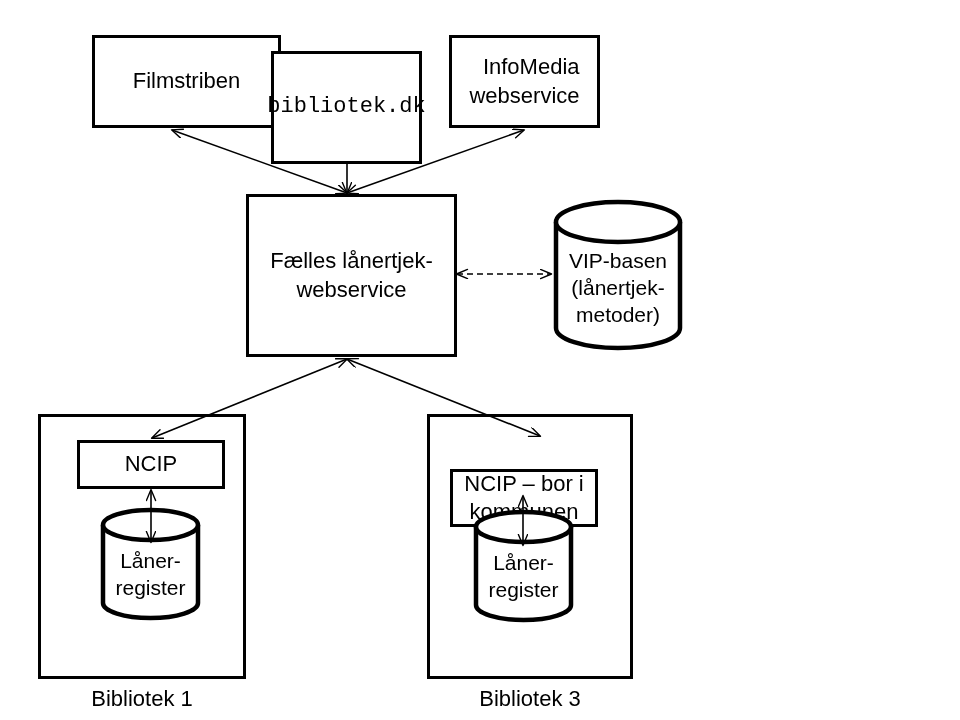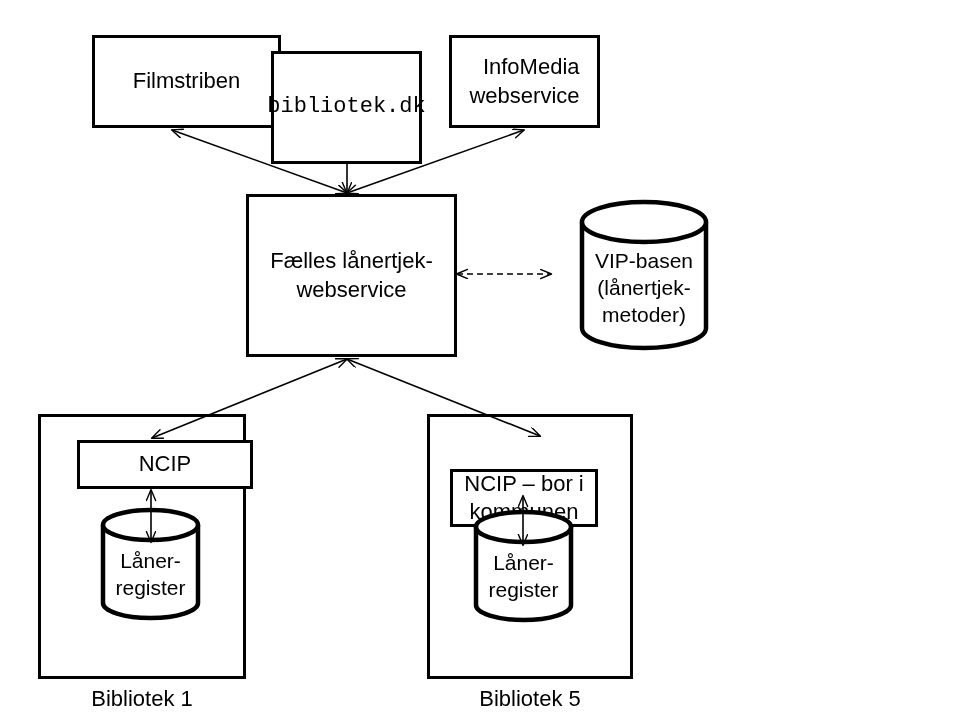--- a/index.html
+++ b/index.html
@@ -132,33 +132,33 @@
   <div class="node fs-22" style="left:449px; top:35px; width:151px; height:93px;text-align:right;">
     <span class="lbl">InfoMedia
 webservice</span>
   </div>
 
   <div class="node fs-22" style="left:246px; top:194px; width:211px; height:163px;">
     <span class="lbl">Fælles lånertjek-
 webservice</span>
   </div>
 
-  <div class="cyl" style="left:579px; top:200px; width:130px; height:150px;">
+  <div class="cyl" style="left:553px; top:200px; width:130px; height:150px;">
     <svg width="130" height="150" viewBox="0 0 130 150" xmlns="http://www.w3.org/2000/svg">
       <path d="M3,22 L3,128 A62,20 0 0 0 127,128 L127,22" fill="#ffffff" stroke="#000" stroke-width="4.5" stroke-linejoin="round"></path>
       <ellipse cx="65" cy="22" rx="62" ry="20" fill="#ffffff" stroke="#000" stroke-width="4.5"></ellipse>
     </svg>
     <div class="cyl-text fs-21" style="top:48px;">VIP-basen
 (lånertjek-
 metoder)</div>
   </div>
 
   <div class="container-box" style="left:38px; top:414px; width:208px; height:265px;"></div>
 
-  <div class="node fs-22" style="left:77px; top:440px; width:176px; height:49px;">
+  <div class="node fs-22" style="left:77px; top:440px; width:148px; height:49px;">
     <span class="lbl">NCIP</span>
   </div>
 
   <div class="cyl" style="left:100px; top:508px; width:101px; height:112px;">
     <svg width="101" height="112" viewBox="0 0 101 112" xmlns="http://www.w3.org/2000/svg">
       <path d="M3,17 L3,95 A47.5,15 0 0 0 98,95 L98,17" fill="#ffffff" stroke="#000" stroke-width="4.5" stroke-linejoin="round"></path>
       <ellipse cx="50.5" cy="17" rx="47.5" ry="15" fill="#ffffff" stroke="#000" stroke-width="4.5"></ellipse>
     </svg>
     <div class="cyl-text fs-21" style="top:40px;">Låner-
 register</div>
@@ -175,21 +175,21 @@
 
   <div class="cyl" style="left:473px; top:510px; width:101px; height:112px;">
     <svg width="101" height="112" viewBox="0 0 101 112" xmlns="http://www.w3.org/2000/svg">
       <path d="M3,17 L3,95 A47.5,15 0 0 0 98,95 L98,17" fill="#ffffff" stroke="#000" stroke-width="4.5" stroke-linejoin="round"></path>
       <ellipse cx="50.5" cy="17" rx="47.5" ry="15" fill="#ffffff" stroke="#000" stroke-width="4.5"></ellipse>
     </svg>
     <div class="cyl-text fs-21" style="top:40px;">Låner-
 register</div>
   </div>
 
-  <div class="container-label fs-22" style="left:427px; top:650px; width:206px;">Bibliotek 5</div>
+  <div class="container-label fs-22" style="left:427px; top:650px; width:206px;">Bibliotek 3</div>
 
   <svg id="arrows-top" viewBox="0 0 960 720" width="960" height="720" xmlns="http://www.w3.org/2000/svg">
 
     <g>
       <line x1="457" y1="274" x2="551" y2="274" stroke="#000" stroke-width="1.7" stroke-dasharray="6 4" marker-start="url(#ah-start)" marker-end="url(#ah)"></line>
     </g>
 
     <g>
       <line x1="151" y1="490" x2="151" y2="542" stroke="#000" stroke-width="1.6" marker-start="url(#ah-start)" marker-end="url(#ah)"></line>
     </g>

